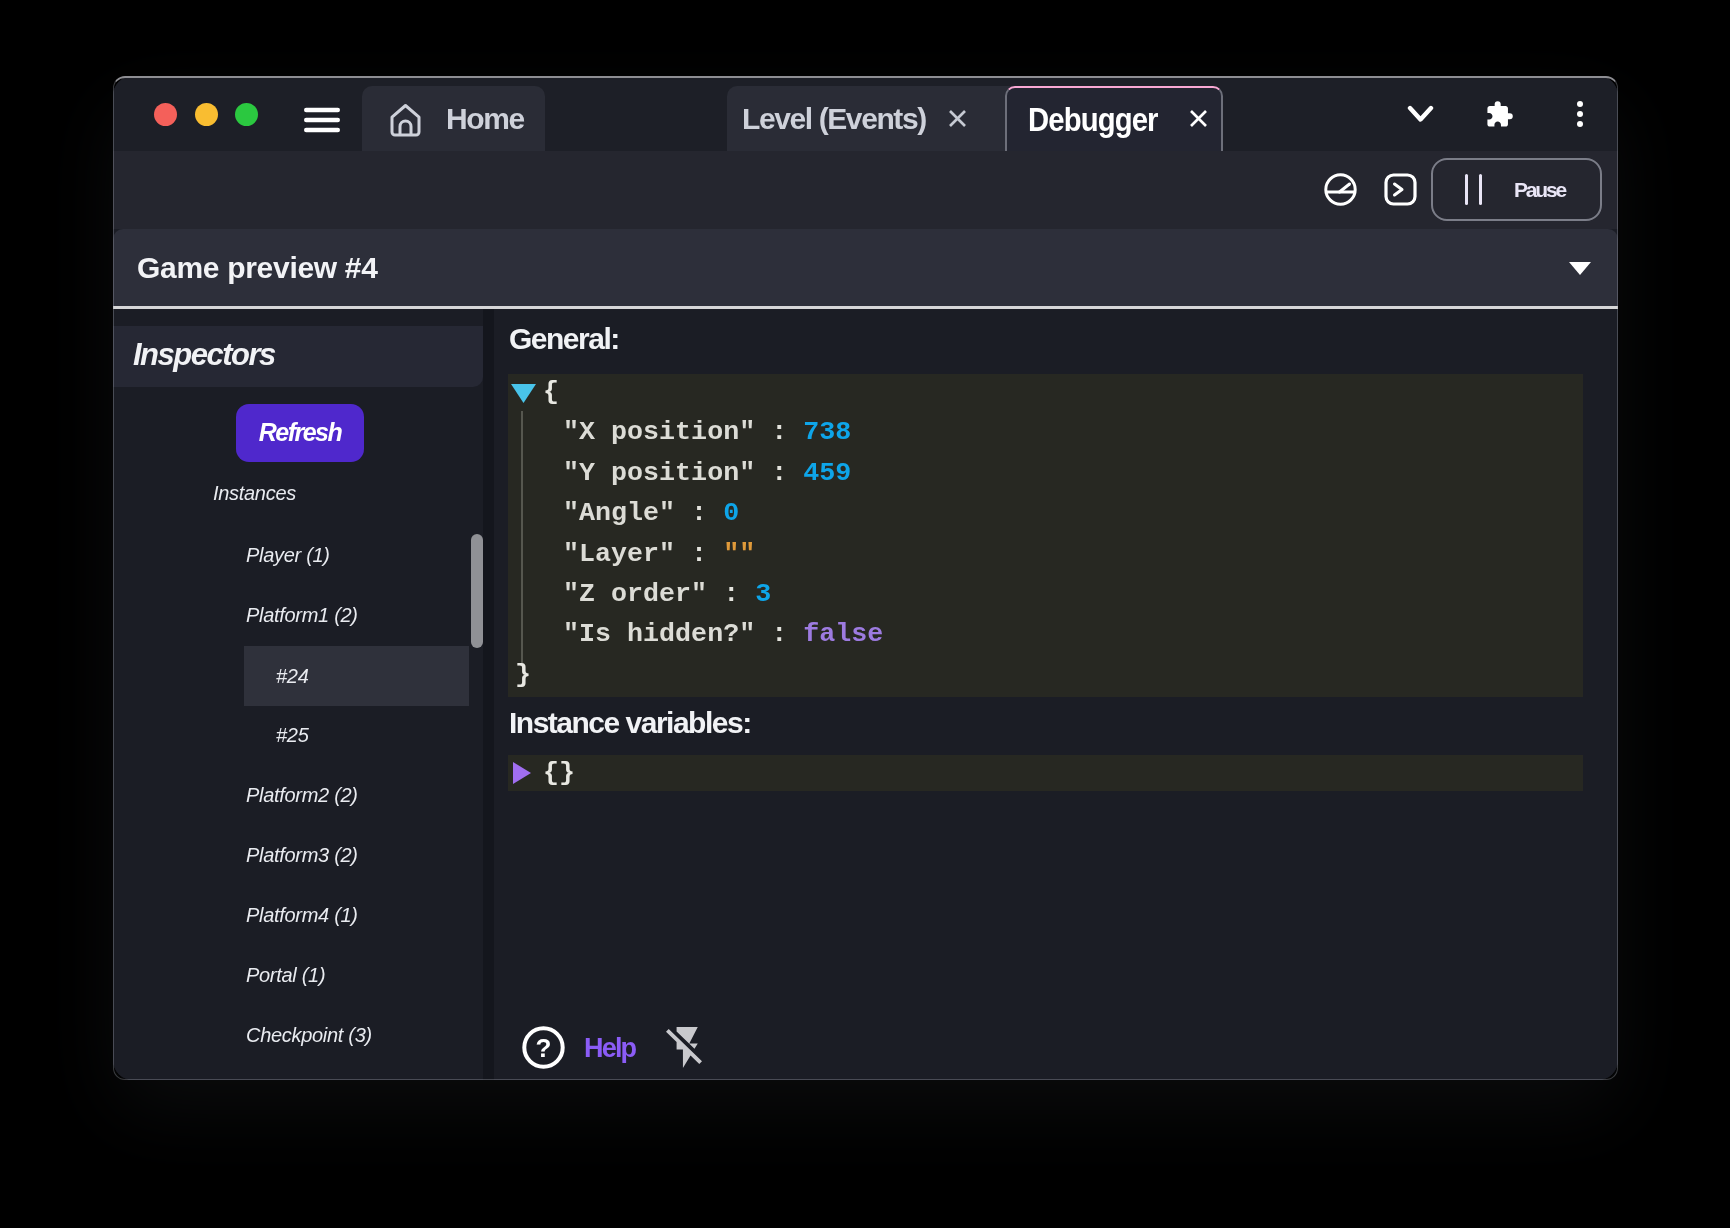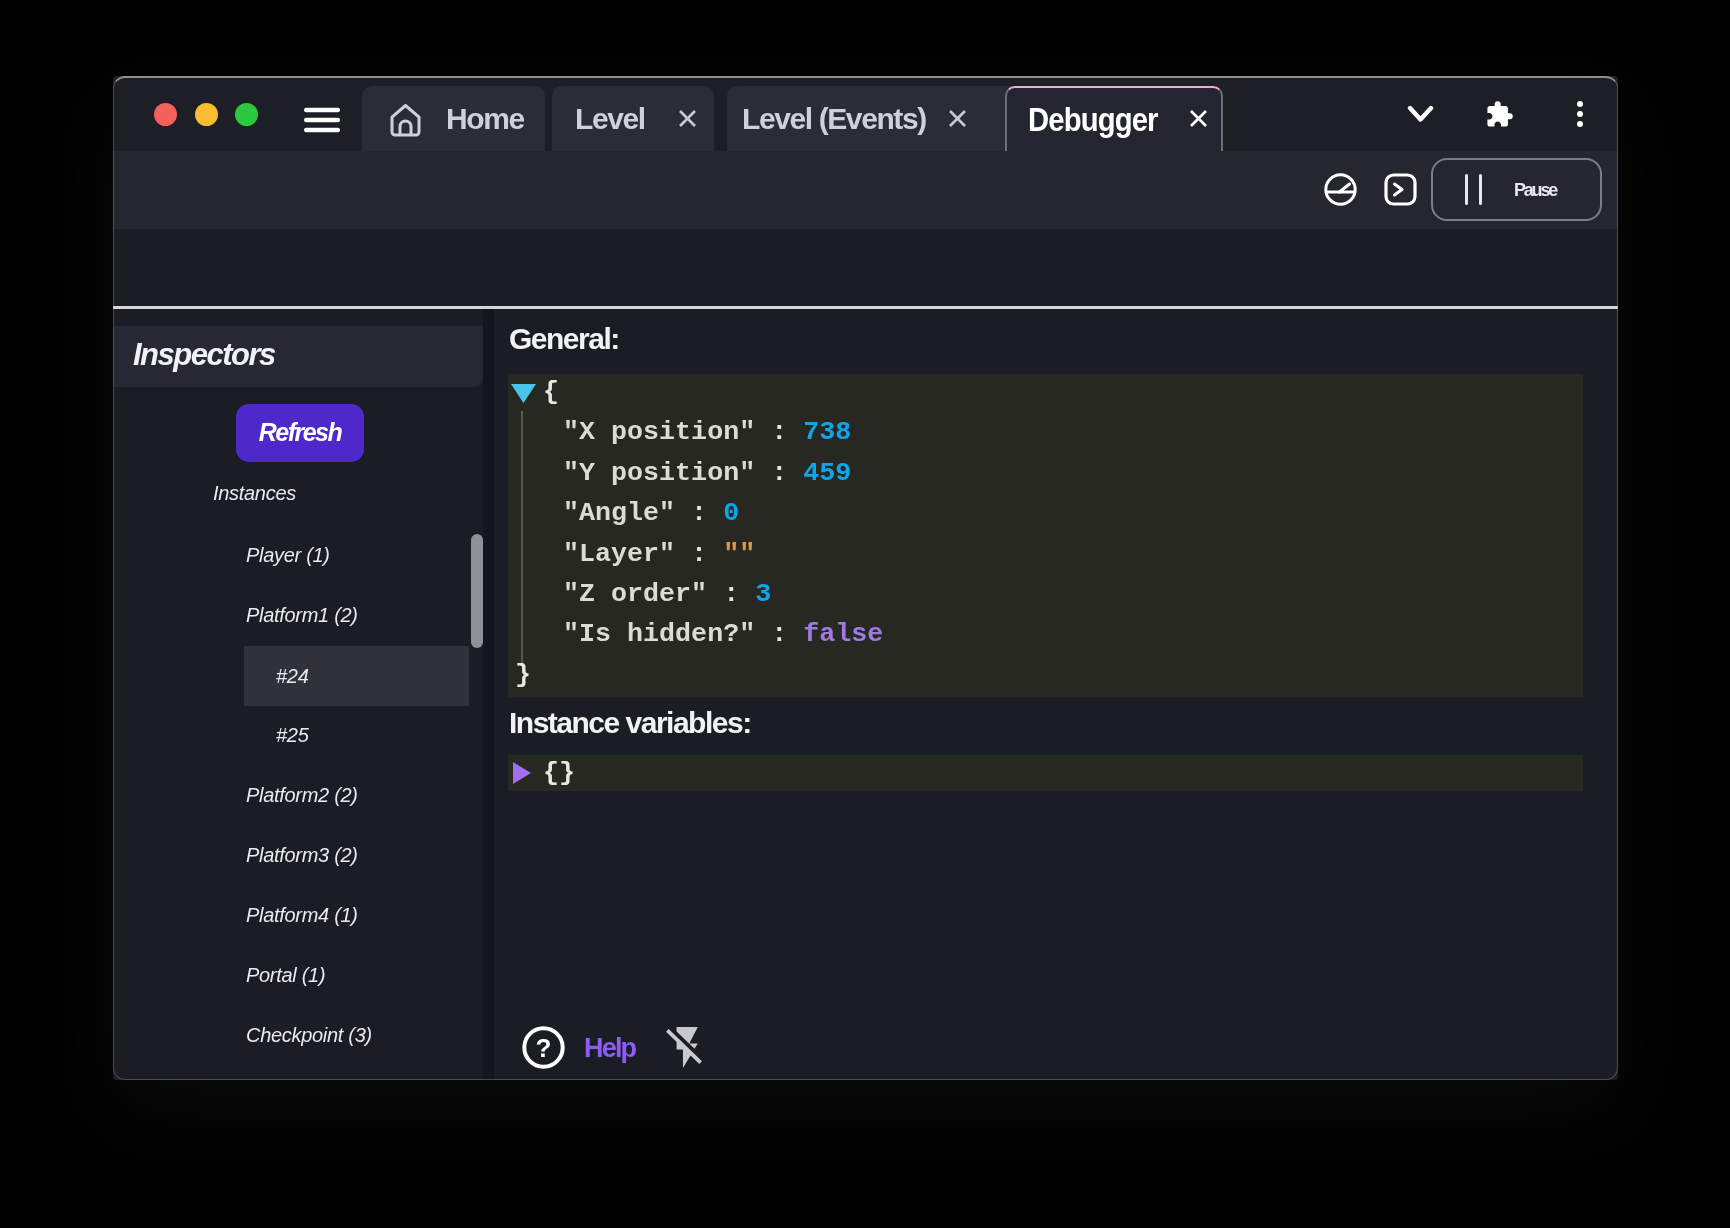--- a/index.html
+++ b/index.html
@@ -1,20 +1,20 @@
 <!DOCTYPE html>
 <html><head>
 <meta charset="utf-8">
 <style>
   * { margin:0; padding:0; box-sizing:border-box; }
   html,body { width:1730px; height:1228px; background:#000; overflow:hidden;
     font-family:"Liberation Sans", sans-serif; }
   .abs { position:absolute; }
   #win { position:absolute; left:113px; top:76px; width:1505px; height:1004px;
-    background:#1b1d25; border-radius:4px; overflow:hidden; box-shadow:0 30px 80px rgba(110,120,130,0.10); }
+    background:#1b1d25; border-radius:20px; overflow:hidden; box-shadow:0 30px 80px rgba(110,120,130,0.10); }
   #winborder { position:absolute; left:113px; top:76px; width:1505px; height:1004px;
     border-radius:12px; border:1px solid rgba(160,163,175,0.35);
     border-top:2px solid #8e8e93; pointer-events:none; z-index:50; }
 
   
   #titlebar { position:absolute; left:0; top:0; width:1505px; height:75px; background:#1d1f27; }
   .light { position:absolute; top:26.5px; width:23px; height:23px; border-radius:50%; }
   .tab { position:absolute; top:10px; height:65px; background:#2a2c36;
     border-radius:10px 10px 0 0; color:#ced1da; font-size:30px; font-weight:600;
     display:flex; align-items:center; letter-spacing:-1.4px; }
@@ -62,27 +62,20 @@
     </svg>
 
     <div class="tab" style="left:249px; width:183px;">
       <svg class="abs" style="left:25px; top:16px;" width="37" height="37" viewBox="0 0 37 37">
         <path d="M5 30 V15.2 L18.5 3.5 L32 15.2 V30 a3 3 0 0 1 -3 3 H8 a3 3 0 0 1 -3 -3 Z" fill="none" stroke="#ced1da" stroke-width="3" stroke-linejoin="round"></path>
         <path d="M13 33 V24.5 a5.5 5.5 0 0 1 11 0 V33" fill="none" stroke="#ced1da" stroke-width="3"></path>
       </svg>
       <span style="margin-left:84px;">Home</span>
     </div>
 
-    <div class="tab" style="left:439px; width:162px;">
-      <span style="margin-left:23px;">Level</span>
-      <svg class="abs" style="left:125px; top:22px;" width="21" height="21" viewBox="0 0 21 21">
-        <line x1="3" y1="3" x2="18" y2="18" class="tabx"></line>
-          <line x1="18" y1="3" x2="3" y2="18" class="tabx"></line>
-      </svg>
-    </div>
 
     <div class="tab" style="left:614px; width:307px;">
       <span style="margin-left:15px;">Level (Events)</span>
       <svg class="abs" style="left:220px; top:22px;" width="21" height="21" viewBox="0 0 21 21">
         <line x1="3" y1="3" x2="18" y2="18" class="tabx"></line>
           <line x1="18" y1="3" x2="3" y2="18" class="tabx"></line>
       </svg>
     </div>
 
     <div class="tab" style="left:892px; width:218px; background:#232531; color:#fff;
@@ -111,23 +104,29 @@
       <line x1="2.5" y1="19" x2="30.5" y2="19" stroke="#fff" stroke-width="3"></line>
       <line x1="15.5" y1="19" x2="25.5" y2="11" stroke="#fff" stroke-width="3" stroke-linecap="round"></line>
     </svg>
     <svg class="abs" style="left:1271px; top:22px;" width="33" height="33" viewBox="0 0 33 33">
       <rect x="2" y="2" width="29" height="29" rx="7.5" fill="none" stroke="#fff" stroke-width="3.2"></rect>
       <polyline points="10.5,11 18,16.5 10.5,22" fill="none" stroke="#fff" stroke-width="3" stroke-linejoin="round" stroke-linecap="round"></polyline>
     </svg>
     <div class="abs" style="left:1318px; top:7px; width:171px; height:63px; border:2px solid #7b7d88; border-radius:16px;"></div>
     <div class="abs" style="left:1352px; top:23px; width:3px; height:31px; background:#e9e5f6; border-radius:1.5px;"></div>
     <div class="abs" style="left:1366px; top:23px; width:3px; height:31px; background:#e9e5f6; border-radius:1.5px;"></div>
-    <div class="abs" style="left:1401px; top:38.5px; transform:translateY(-50%); color:#e9e5f6; font-size:18px; font-weight:700; letter-spacing:-2.2px;">Pause</div>
+    <div class="abs" style="left:1401px; top:38.5px; transform:translateY(-50%); color:#e9e5f6; font-size:21px; font-weight:700; letter-spacing:-2.2px;">Pause</div>
   </div>
 
+  <div id="previewbar">
+    <div class="abs" style="left:24px; top:38.5px; transform:translateY(-50%); color:#f2f3f6; font-size:30px; font-weight:600; letter-spacing:-0.3px;">Game preview #4</div>
+    <svg class="abs" style="left:1456px; top:32.5px;" width="22" height="13" viewBox="0 0 22 13">
+      <polygon points="0,0 22,0 11,13" fill="#fff"></polygon>
+    </svg>
+  </div>
   <div id="previewunderline"></div>
 
   <div id="sidebar">
     <div id="sideheader"></div>
     <div class="abs label" style="left:20px; top:28.5px; transform:translateY(-50%); font-size:31px;">Inspectors</div>
 
     <div class="abs" style="left:123px; top:77.5px; width:128px; height:58px; background:#4f28cc; border-radius:13px;
          color:#fff; font-size:25px; font-weight:700; letter-spacing:-1.5px; display:flex; align-items:center; justify-content:center;">Refresh</div>
 
     <div class="item" style="left:100px; top:166.5px;">Instances</div>

